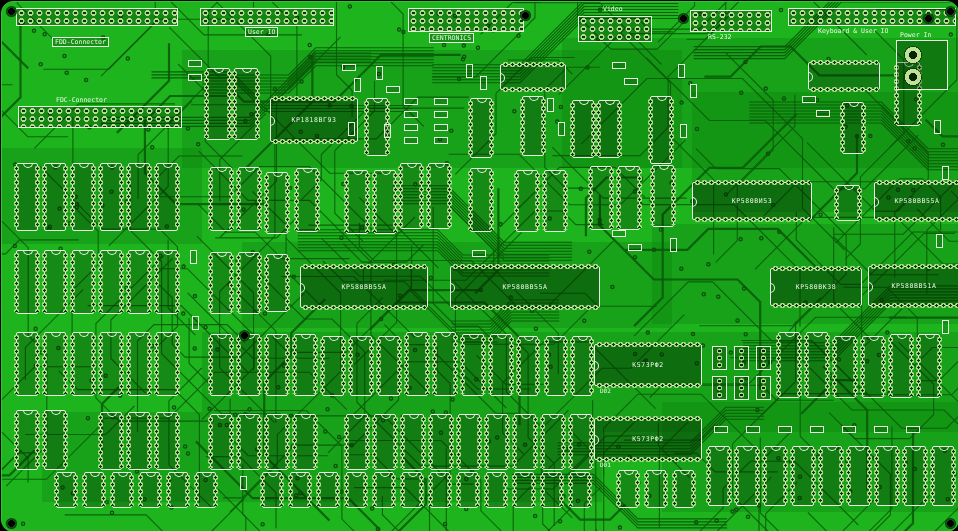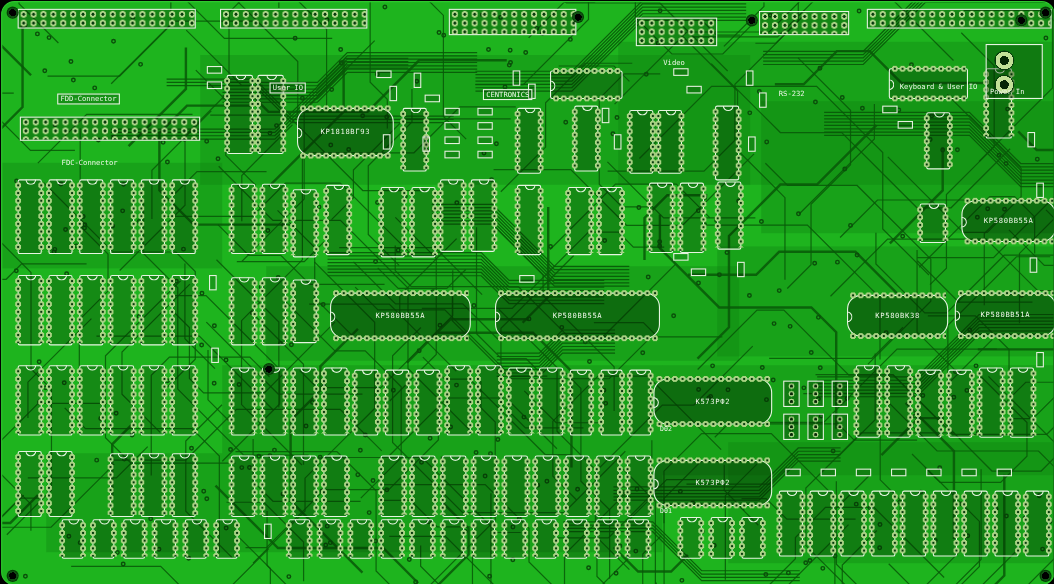--- a/index.html
+++ b/index.html
@@ -3,41 +3,41 @@
 <meta charset="utf-8">
 <style>
   html,body{margin:0;padding:0;background:#000;}
   #stage{position:relative;width:958px;height:531px;overflow:hidden;background:#000;
          font-family:"DejaVu Sans Mono",monospace;user-select:none;}
   #board{position:absolute;left:1px;top:1px;width:956px;height:529px;background:#1eb41e;
          border-radius:12px;overflow:hidden;border:1px solid #2fc72f;}
   #traces{position:absolute;inset:0;z-index:1;}
   #components{position:absolute;inset:0;z-index:2;}
   .chip{position:absolute;border:1px solid #e7f5e1;background:rgba(0,30,0,.28);border-radius:2px;}
-  .chip.large{background:rgba(0,30,0,.4);border-radius:13px;}
+  .chip.large{background:rgba(0,30,0,.4);}
   .chip.v::before,.chip.v::after{content:"";position:absolute;top:1px;bottom:1px;width:7px;
      background-image:radial-gradient(circle at 3.5px 3.5px,#06380c 1.2px,#aed687 1.4px 2.6px,rgba(0,0,0,0) 3px);
      background-size:7px 7px;background-repeat:repeat-y;}
   .chip.v::before{left:-4px;} .chip.v::after{right:-4px;}
   .chip.hh::before,.chip.hh::after{content:"";position:absolute;left:1px;right:1px;height:7px;
      background-image:radial-gradient(circle at 3.5px 3.5px,#06380c 1.2px,#aed687 1.4px 2.6px,rgba(0,0,0,0) 3px);
      background-size:7px 7px;background-repeat:repeat-x;}
   .chip.hh::before{top:-4px;} .chip.hh::after{bottom:-4px;}
   .chip.v .nt{position:absolute;top:-1px;left:50%;width:8px;height:4px;margin-left:-4px;
      border:1px solid #e7f5e1;border-top:none;border-radius:0 0 8px 8px;}
   .chip.hh .nt{position:absolute;left:-1px;top:50%;width:4px;height:8px;margin-top:-4px;
      border:1px solid #e7f5e1;border-left:none;border-radius:0 8px 8px 0;}
   .iclabel{position:absolute;inset:0;display:flex;align-items:center;justify-content:center;
      color:#eef7e8;font:6.5px "DejaVu Sans Mono",monospace;letter-spacing:.6px;white-space:nowrap;}
   .refdes{position:absolute;color:#eef7e8;font:6px "DejaVu Sans Mono",monospace;}
   .conn{position:absolute;border:1px solid #e7f5e1;background-color:rgba(0,30,0,.3);
      background-image:radial-gradient(circle at 4.5px 4px,#06380c 1.3px,#b4da8e 1.5px 2.8px,rgba(0,0,0,0) 3.2px);
      background-size:9px 8px;}
   .conn.power{background-image:none;}
-  .clabel{position:absolute;color:#eef7e8;font:6.5px "DejaVu Sans Mono",monospace;white-space:nowrap;z-index:3;margin-top:48px;}
+  .clabel{position:absolute;color:#eef7e8;font:6.5px "DejaVu Sans Mono",monospace;white-space:nowrap;z-index:3;}
   .clabel.boxed{border:1px solid #e7f5e1;padding:0 2px;background:rgba(0,40,0,.25);}
   .bigpad{position:absolute;width:18px;height:18px;border-radius:50%;
      background:radial-gradient(circle,#052605 0 4px,#c2e098 4px 8px,#06380c 8px);}
   .hole{position:absolute;width:11px;height:11px;border-radius:50%;
      background:radial-gradient(circle,#000 0 3.2px,#0f4f12 3.2px 4.6px,#063f06 4.6px);}
   .pas{position:absolute;border:1px solid #e4f2dd;background:rgba(0,0,0,.15);}
   .pas.h{width:12px;height:5px;} .pas.v{width:5px;height:12px;}
   .jmp{position:absolute;width:13px;height:22px;border:1px solid #e7f5e1;
      background-image:radial-gradient(circle at 6.5px 4px,#052605 1.2px,#b4da8e 1.4px 2.4px,rgba(0,0,0,0) 2.8px);
      background-size:13px 7px;background-color:rgba(0,30,0,.3);}
@@ -981,20 +981,24 @@
         <div class="chip v" style="left: 644px; top: 468px; width: 18px; height: 36px;">
           <i class="nt"></i>
         </div>
         <div class="chip v" style="left: 672px; top: 468px; width: 18px; height: 36px;">
           <i class="nt"></i>
         </div>
         <div class="chip hh large" style="left: 268px; top: 96px; width: 86px; height: 42px;">
           <i class="nt"></i>
           <div class="iclabel">КР1818ВГ93</div>
         </div>
+        <div class="chip hh large" style="left: 690px; top: 180px; width: 118px; height: 36px;">
+          <i class="nt"></i>
+          <div class="iclabel">КР580ВИ53</div>
+        </div>
         <div class="chip hh large" style="left: 872px; top: 180px; width: 84px; height: 36px;">
           <i class="nt"></i>
           <div class="iclabel">КР580ВВ55А</div>
         </div>
         <div class="chip hh large" style="left: 298px; top: 264px; width: 126px; height: 40px;">
           <i class="nt"></i>
           <div class="iclabel">КР580ВВ55А</div>
         </div>
         <div class="chip hh large" style="left: 448px; top: 264px; width: 148px; height: 40px;">
           <i class="nt"></i>
@@ -1016,21 +1020,21 @@
         <div class="chip hh large" style="left: 592px; top: 416px; width: 106px; height: 40px;">
           <i class="nt"></i>
           <div class="iclabel">К573РФ2</div>
         </div>
         <div class="refdes" style="left: 598px; top: 459px;">D01</div>
         <div class="conn" style="left: 14px; top: 6px; width: 160px; height: 16px;"></div>
         <div class="clabel boxed" style="left: 50px; top: 35px;">FDD-Connector</div>
         <div class="conn" style="left: 198px; top: 6px; width: 132px; height: 16px;"></div>
         <div class="clabel boxed" style="left: 243px; top: 25px; text-align: right;">User IO</div>
         <div class="conn" style="left: 406px; top: 6px; width: 114px; height: 22px;"></div>
-        <div class="clabel boxed" style="left: 437px; top: 31px;">CENTRONICS</div>
+        <div class="clabel boxed" style="left: 427px; top: 31px;">CENTRONICS</div>
         <div class="conn" style="left: 576px; top: 14px; width: 72px; height: 24px;"></div>
         <div class="clabel" style="left: 601px; top: 3px;">Video</div>
         <div class="conn" style="left: 688px; top: 8px; width: 80px; height: 20px;"></div>
         <div class="clabel" style="left: 706px; top: 31px;">RS-232</div>
         <div class="conn" style="left: 786px; top: 6px; width: 166px; height: 16px;"></div>
         <div class="clabel" style="left: 816px; top: 25px;">Keyboard &amp; User IO</div>
         <div class="conn" style="left: 16px; top: 104px; width: 162px; height: 20px;"></div>
         <div class="clabel" style="left: 54px; top: 94px;">FDC-Connector</div>
         <div class="conn power" style="left: 894px; top: 38px; width: 50px; height: 48px;"></div>
         <div class="clabel" style="left: 898px; top: 29px;">Power In</div>

